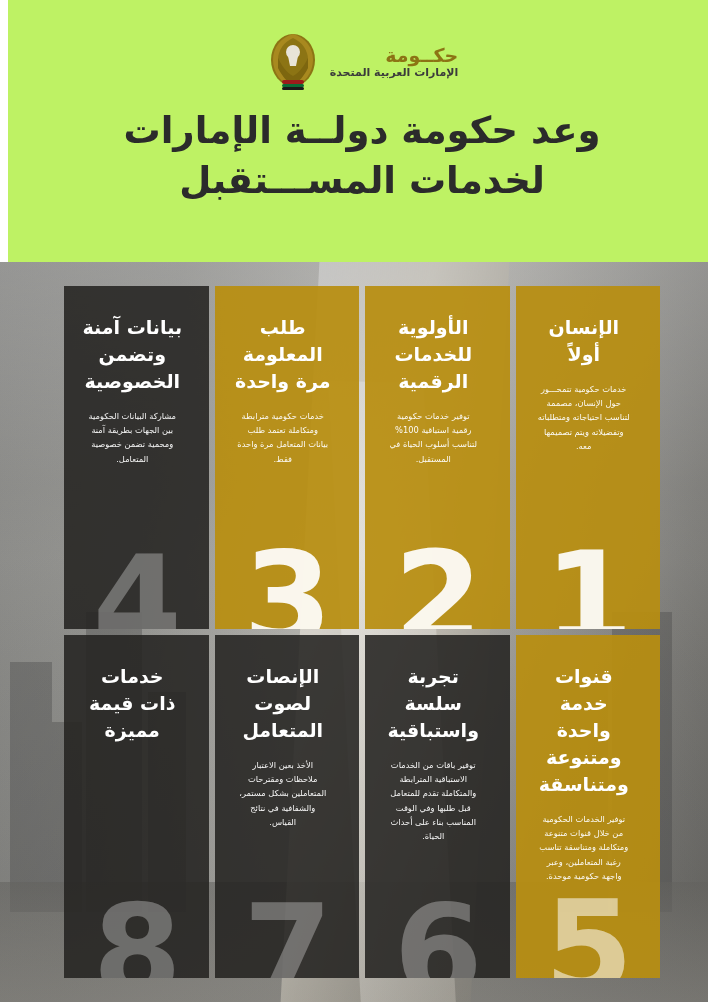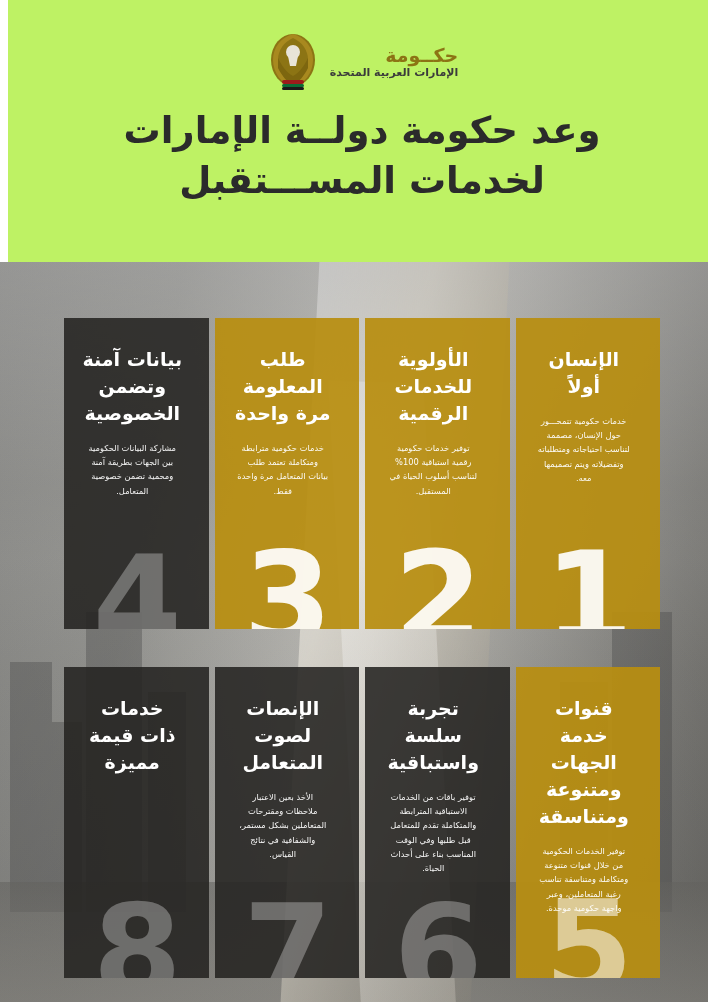--- a/index.html
+++ b/index.html
@@ -129,21 +129,20 @@
     gap: 6px;
     direction: rtl;
   }
   .card {
     position: relative;
     overflow: hidden;
     padding: 28px 24px 8px 16px;
     direction: rtl;
     text-align: center;
     color: #ffffff;
-    margin-top: 32px;
   }
   .card.gold  { background: rgba(184,142,16,0.93); }
   .card.dark  { background: rgba(36,35,33,0.88); }
   .card h3 {
     font-size: 19px;
     font-weight: bold;
     line-height: 1.42;
     letter-spacing: 0.5px;
     margin-bottom: 14px;
   }
@@ -256,21 +255,21 @@
           <span>وتضمن</span><br>
           <span>الخصوصية</span>
         </h3>
         <p>مشاركة البيانات الحكومية بين الجهات بطريقة آمنة ومحمية تضمن خصوصية المتعامل.</p>
         <div class="num">4</div>
       </div>
 
       <div class="card gold row2">
         <h3>
           <span>قنوات خدمة</span><br>
-          <span>الجهات</span><br>
+          <span>واحدة</span><br>
           <span>ومتنوعة</span><br>
           <span>ومتناسقة</span>
         </h3>
         <p>توفير الخدمات الحكومية من خلال قنوات متنوعة ومتكاملة ومتناسقة تناسب رغبة المتعاملين، وعبر واجهة حكومية موحدة.</p>
         <div class="num">5</div>
       </div>
 
       <div class="card dark row2">
         <h3>
           <span>تجربة سلسة</span><br>

